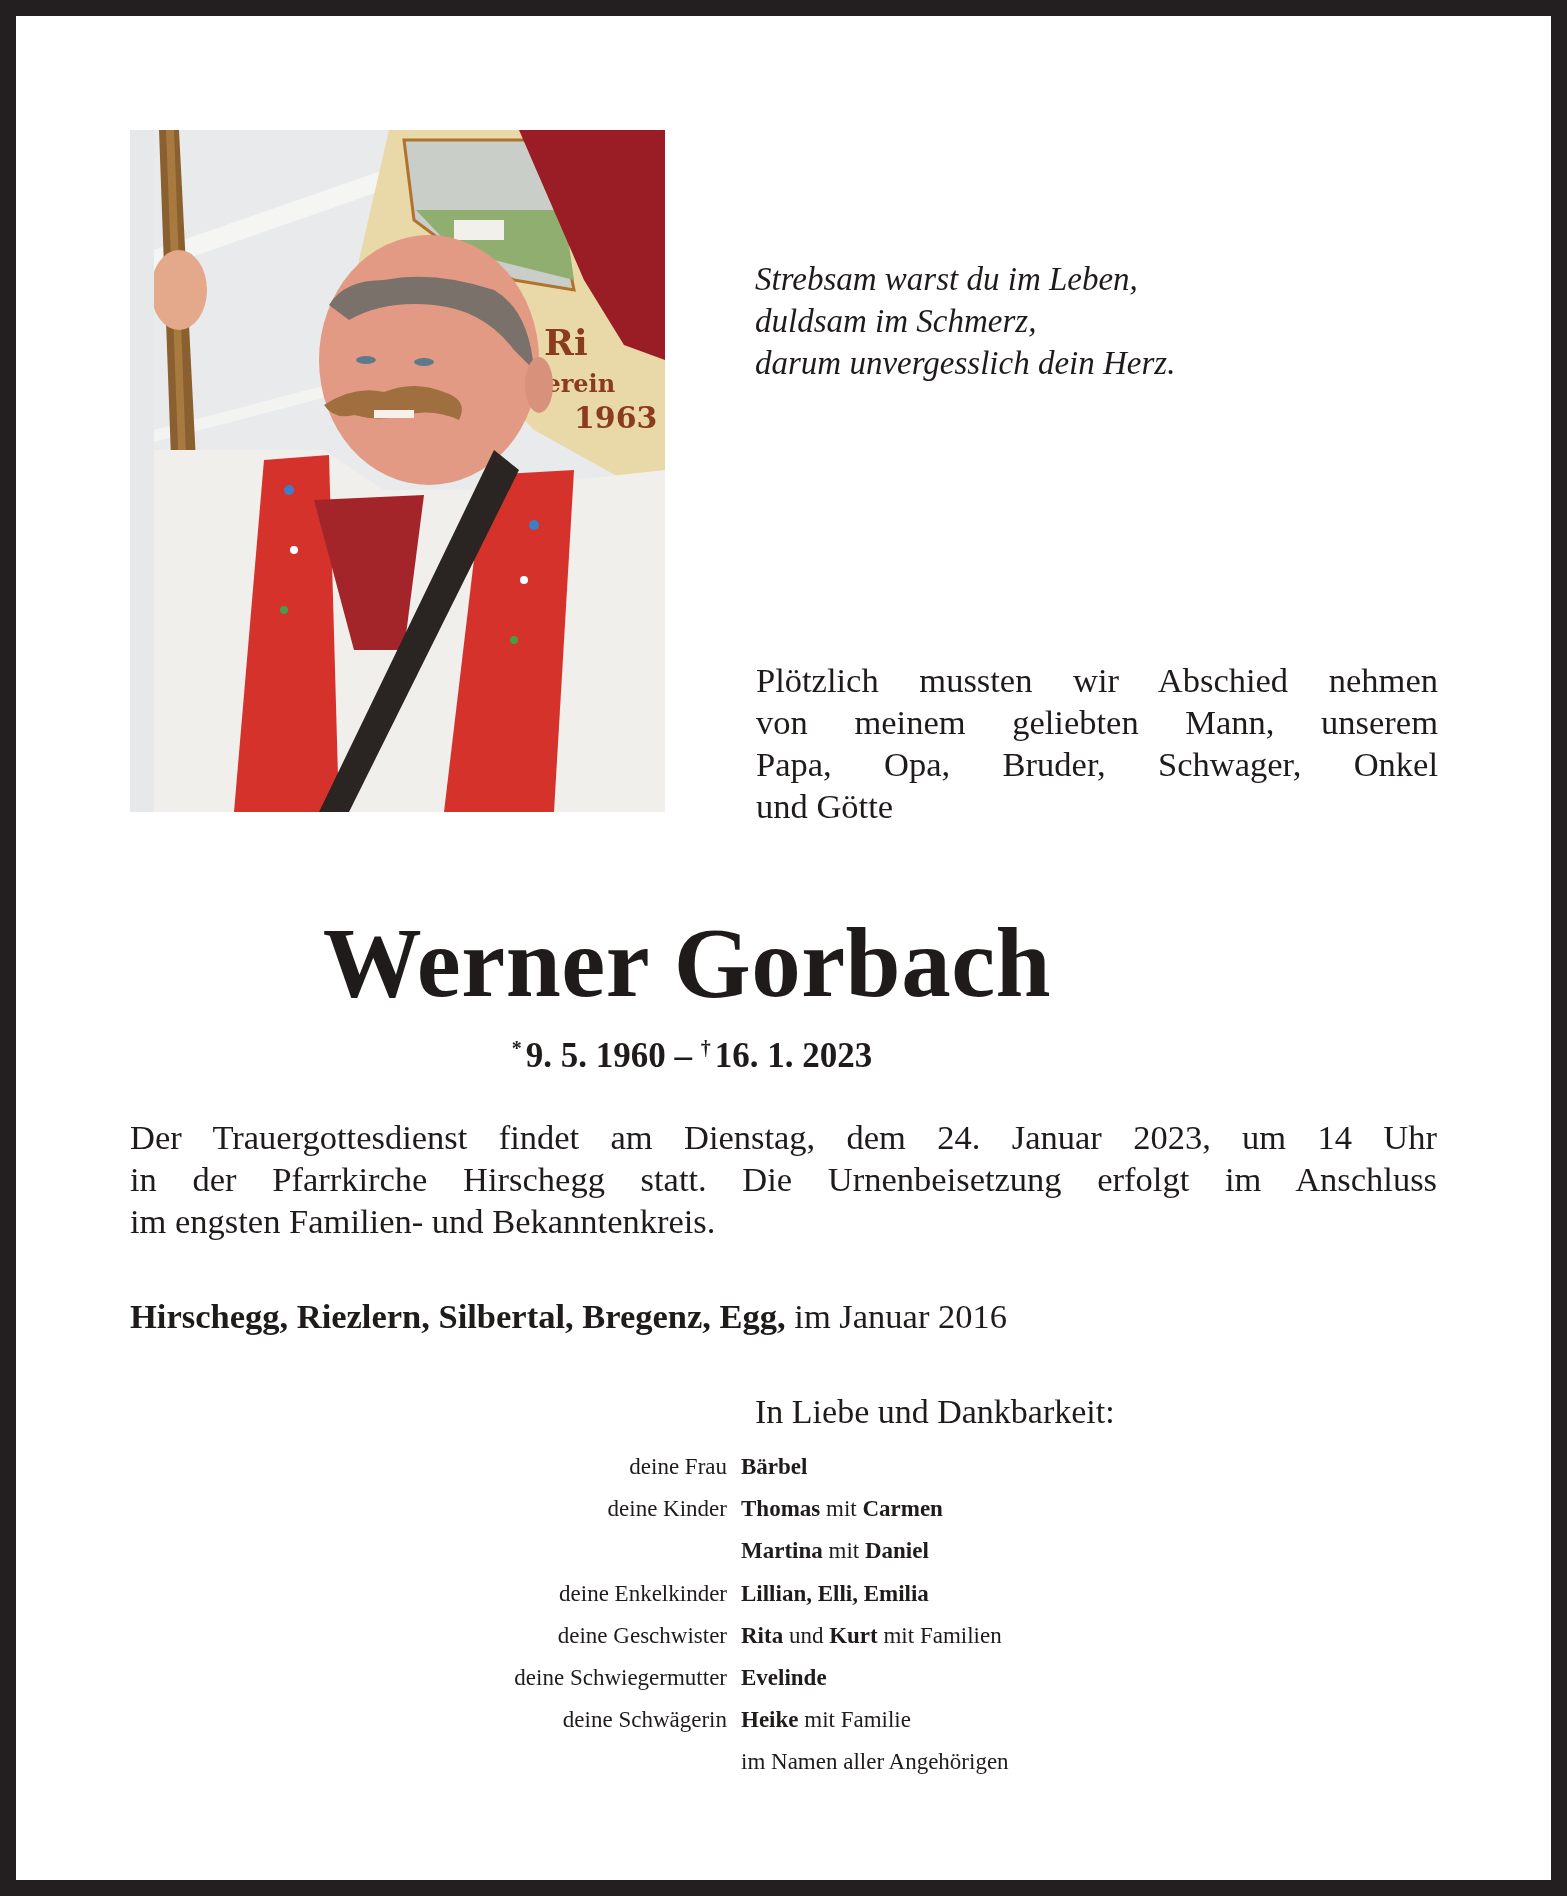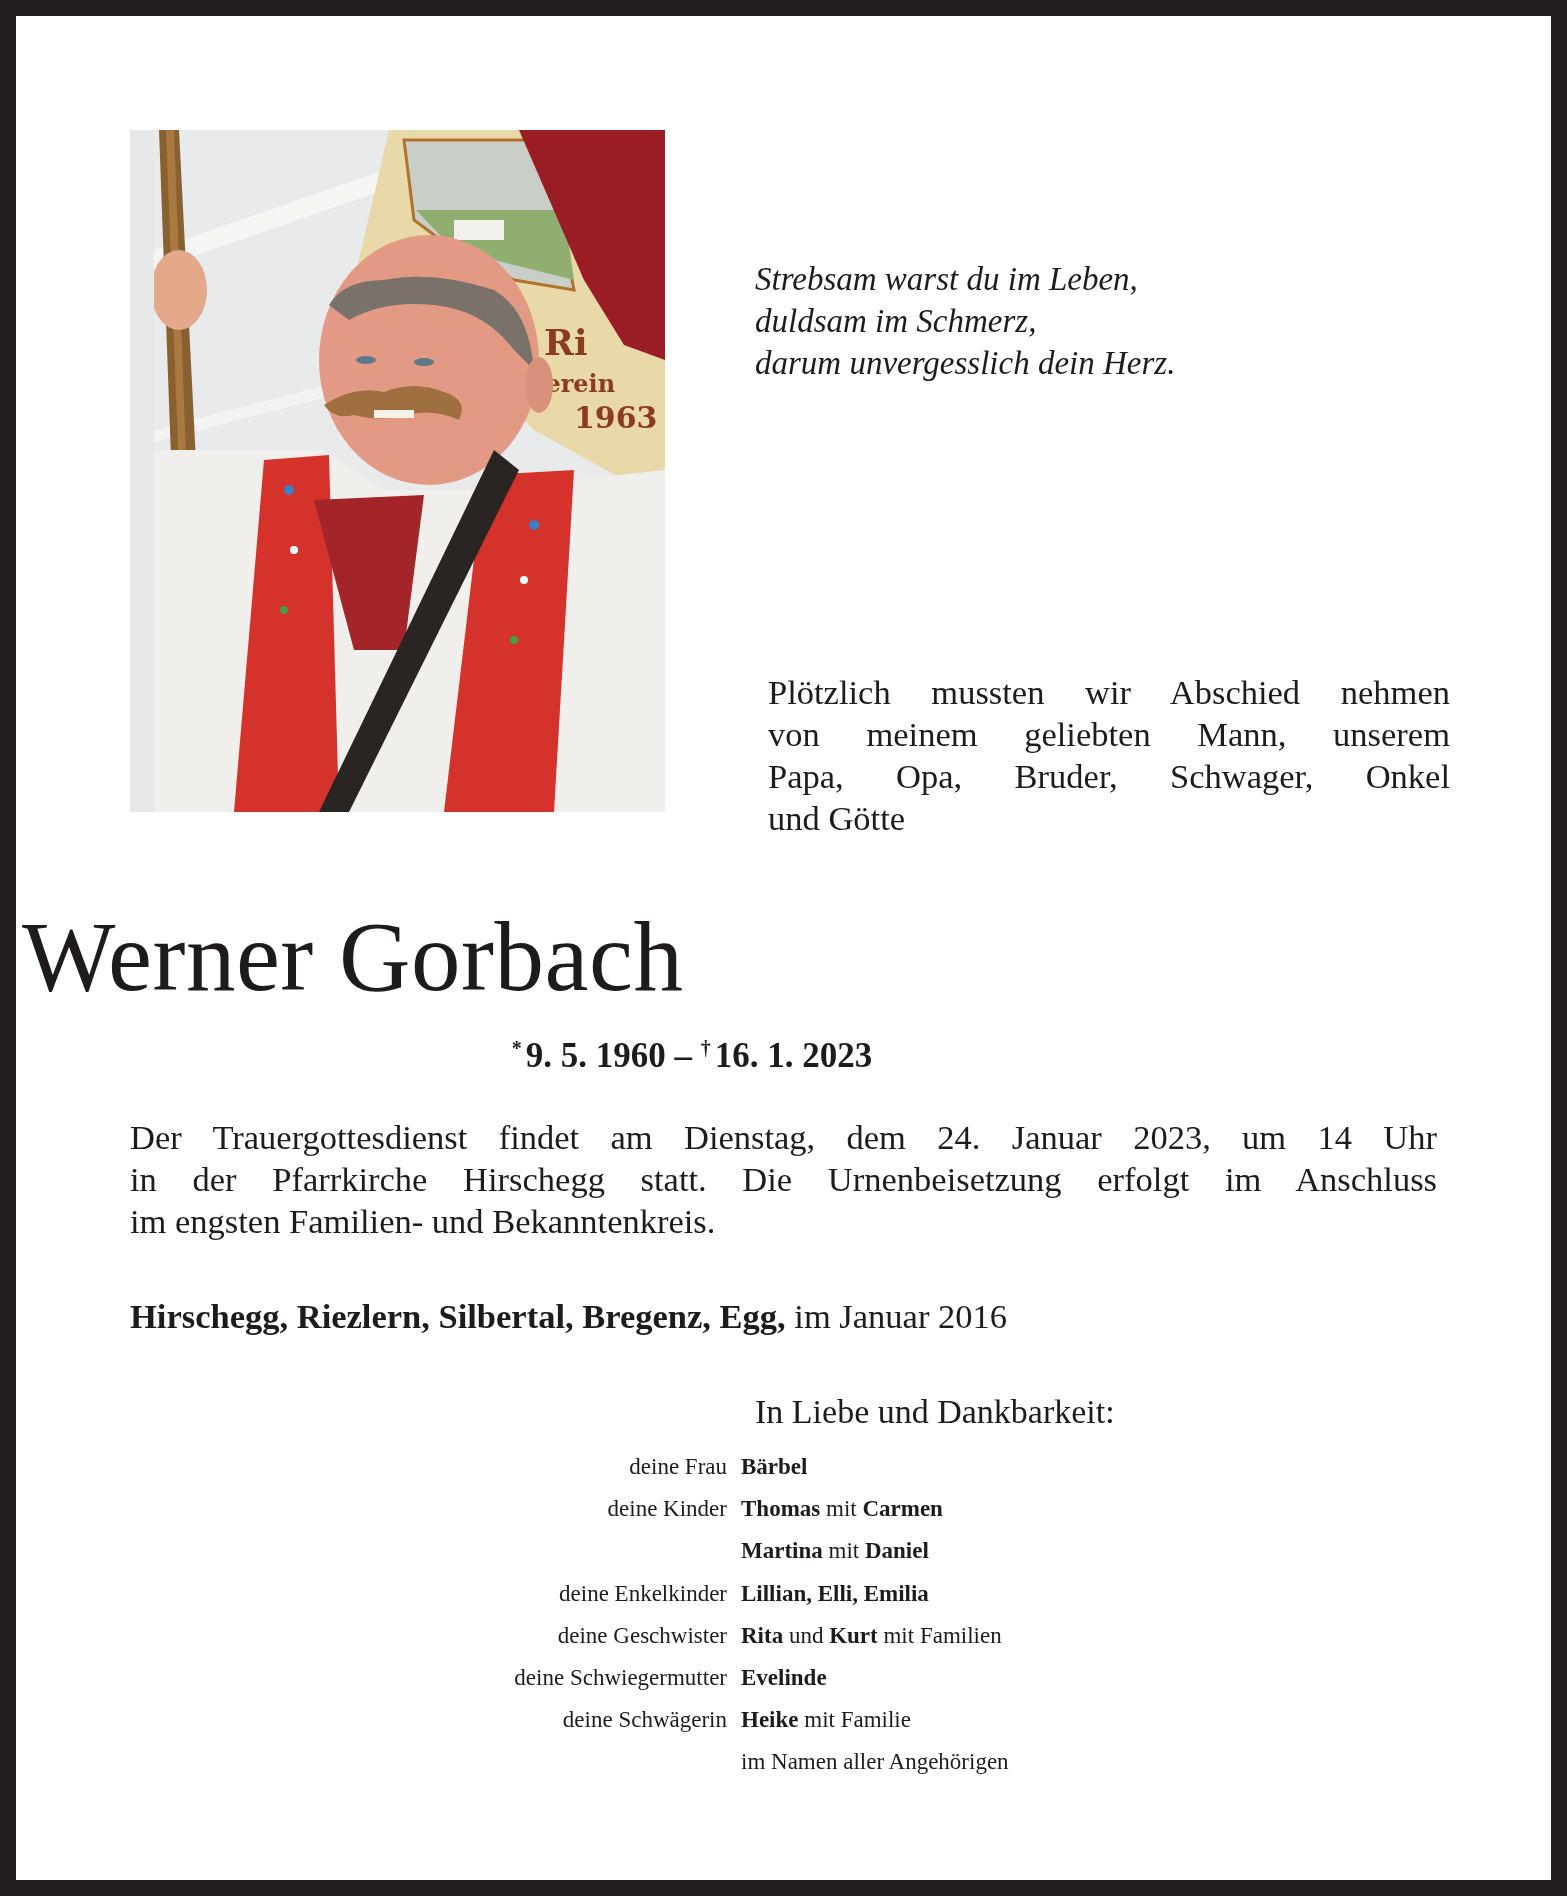--- a/index.html
+++ b/index.html
@@ -38,34 +38,35 @@
   }
   .quote div { white-space: nowrap; }
 
   .intro {
     position: absolute;
     left: 739px; top: 642px;
     width: 682px;
     font-size: 34.5px;
     line-height: 42px;
     text-align: justify;
-    margin: 13px;
+    margin: 1px;
   }
   .intro span { display: block; text-align: justify; text-align-last: justify; white-space: nowrap; }
   .intro span.last { text-align-last: left; }
 
   .name {
     position: absolute;
     left: 0; width: 1318px;
     top: 880px;
+    text-align: center;
     font-size: 99px;
     line-height: 110px;
     letter-spacing: 0.5px;
-    margin: 6px;
-    font-weight: normal;
+    margin: 12px;
+    font-weight: bold;
   }
   .dates {
     position: absolute;
     left: 17px; width: 1318px;
     top: 1010px;
     text-align: center;
     font-size: 35px;
     font-weight: bold;
     line-height: 44px;
   }

